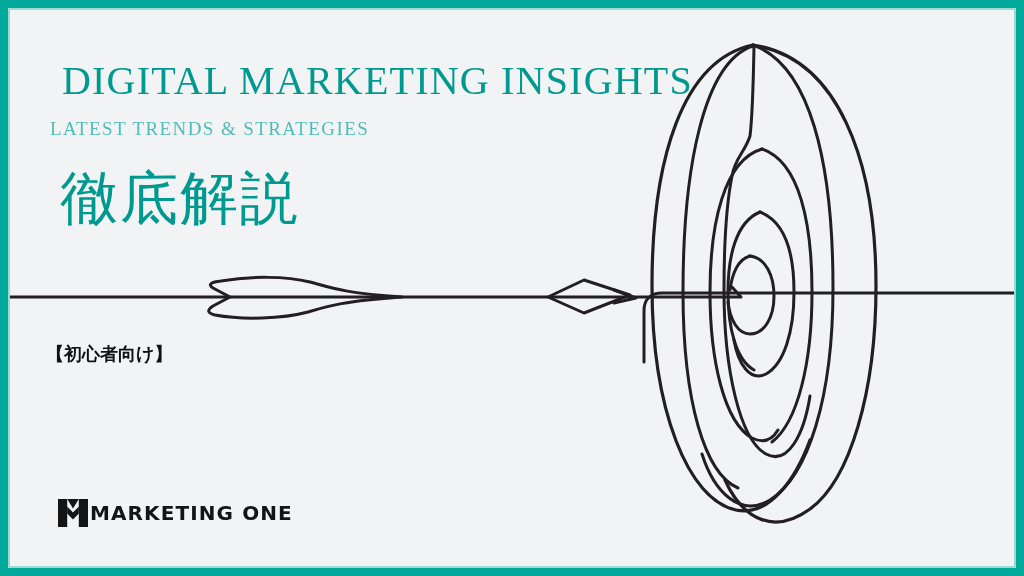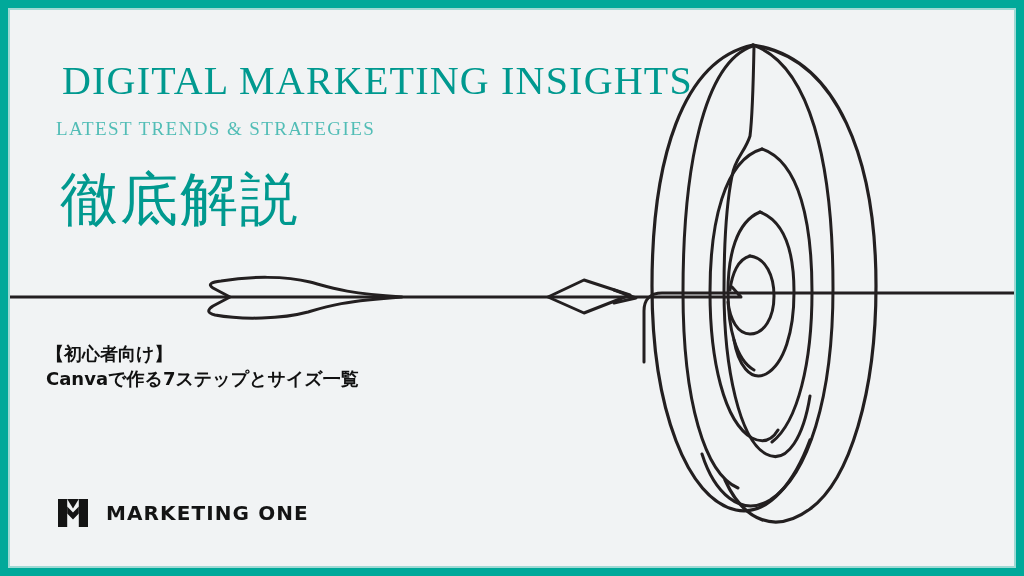--- a/index.html
+++ b/index.html
@@ -45,32 +45,32 @@
     position:absolute;left:52px;top:51px;
     font-family:"Liberation Serif",serif;
     font-weight:400;
     font-size:40px;
     line-height:1;
     letter-spacing:1.2px;
     color:#0a9e94;
     white-space:nowrap;
   }
   .eyebrow-sub{
-    position:absolute;left:46px;top:109px;
+    position:absolute;left:40px;top:109px;
     font-family:"Liberation Serif",serif;
     font-weight:400;
     font-size:19px;
     line-height:1;
     letter-spacing:1.4px;
     color:#52bdb6;
     white-space:nowrap;
   }
   .headline-jp{
     position:absolute;left:50px;top:157px;
-    font-family:Liberation Sans, sans-serif;
+    font-family:Liberation Serif, serif;
     font-weight:400;
     font-size:58px;
     line-height:1.12;
     letter-spacing:2px;
     color:#00998f;
     white-space:nowrap;
   }
 
   .subtitle-block{
     position:absolute;left:36px;top:332px;
@@ -80,21 +80,21 @@
     line-height:1.38;
     letter-spacing:0px;
     color:#111111;
     white-space:nowrap;
   }
   .subtitle-block div{white-space:nowrap;}
 
   
   .logo{
     position:absolute;left:48px;top:489px;
-    display:flex;align-items:center;gap:18px;
+    display:flex;align-items:center;gap:2px;
   }
   .logo-mark{display:block;}
   .logo-word{
     font-family:"DejaVu Sans",sans-serif;
     font-weight:bold;
     font-size:20px;
     letter-spacing:1.1px;
     color:#141414;
     line-height:1;
     white-space:nowrap;
@@ -197,21 +197,20 @@
     <div class="text-layer">
 
       <div class="eyebrow-title" style="color: rgb(0, 153, 143);">DIGITAL MARKETING INSIGHTS</div>
 
       <div class="eyebrow-sub" style="color: rgb(82, 189, 182);">LATEST TRENDS &amp; STRATEGIES</div>
 
       <div class="headline-jp" style="color: rgb(0, 153, 143);">徹底解説</div>
 
       <div class="subtitle-block">
         <div>【初心者向け】</div>
-        <div>Canvaで作る7ステップとサイズ一覧</div>
       </div>
 
       <div class="logo">
         <svg class="logo-mark" width="30" height="28" viewBox="0 0 30 28" xmlns="http://www.w3.org/2000/svg">
           <path d="M0 0 H9.2 V28 H0 Z" fill="#141414"></path>
           <path d="M20.8 0 H30 V28 H20.8 Z" fill="#141414"></path>
           <path d="M9.2 0 H20.8 L15 9.4 Z" fill="#141414"></path>
           <path d="M9.2 7.4 L15 13.6 L20.8 7.4 L20.8 14.6 L15 20.6 L9.2 14.6 Z" fill="#141414"></path>
         </svg>
         <span class="logo-word">MARKETING ONE</span>

